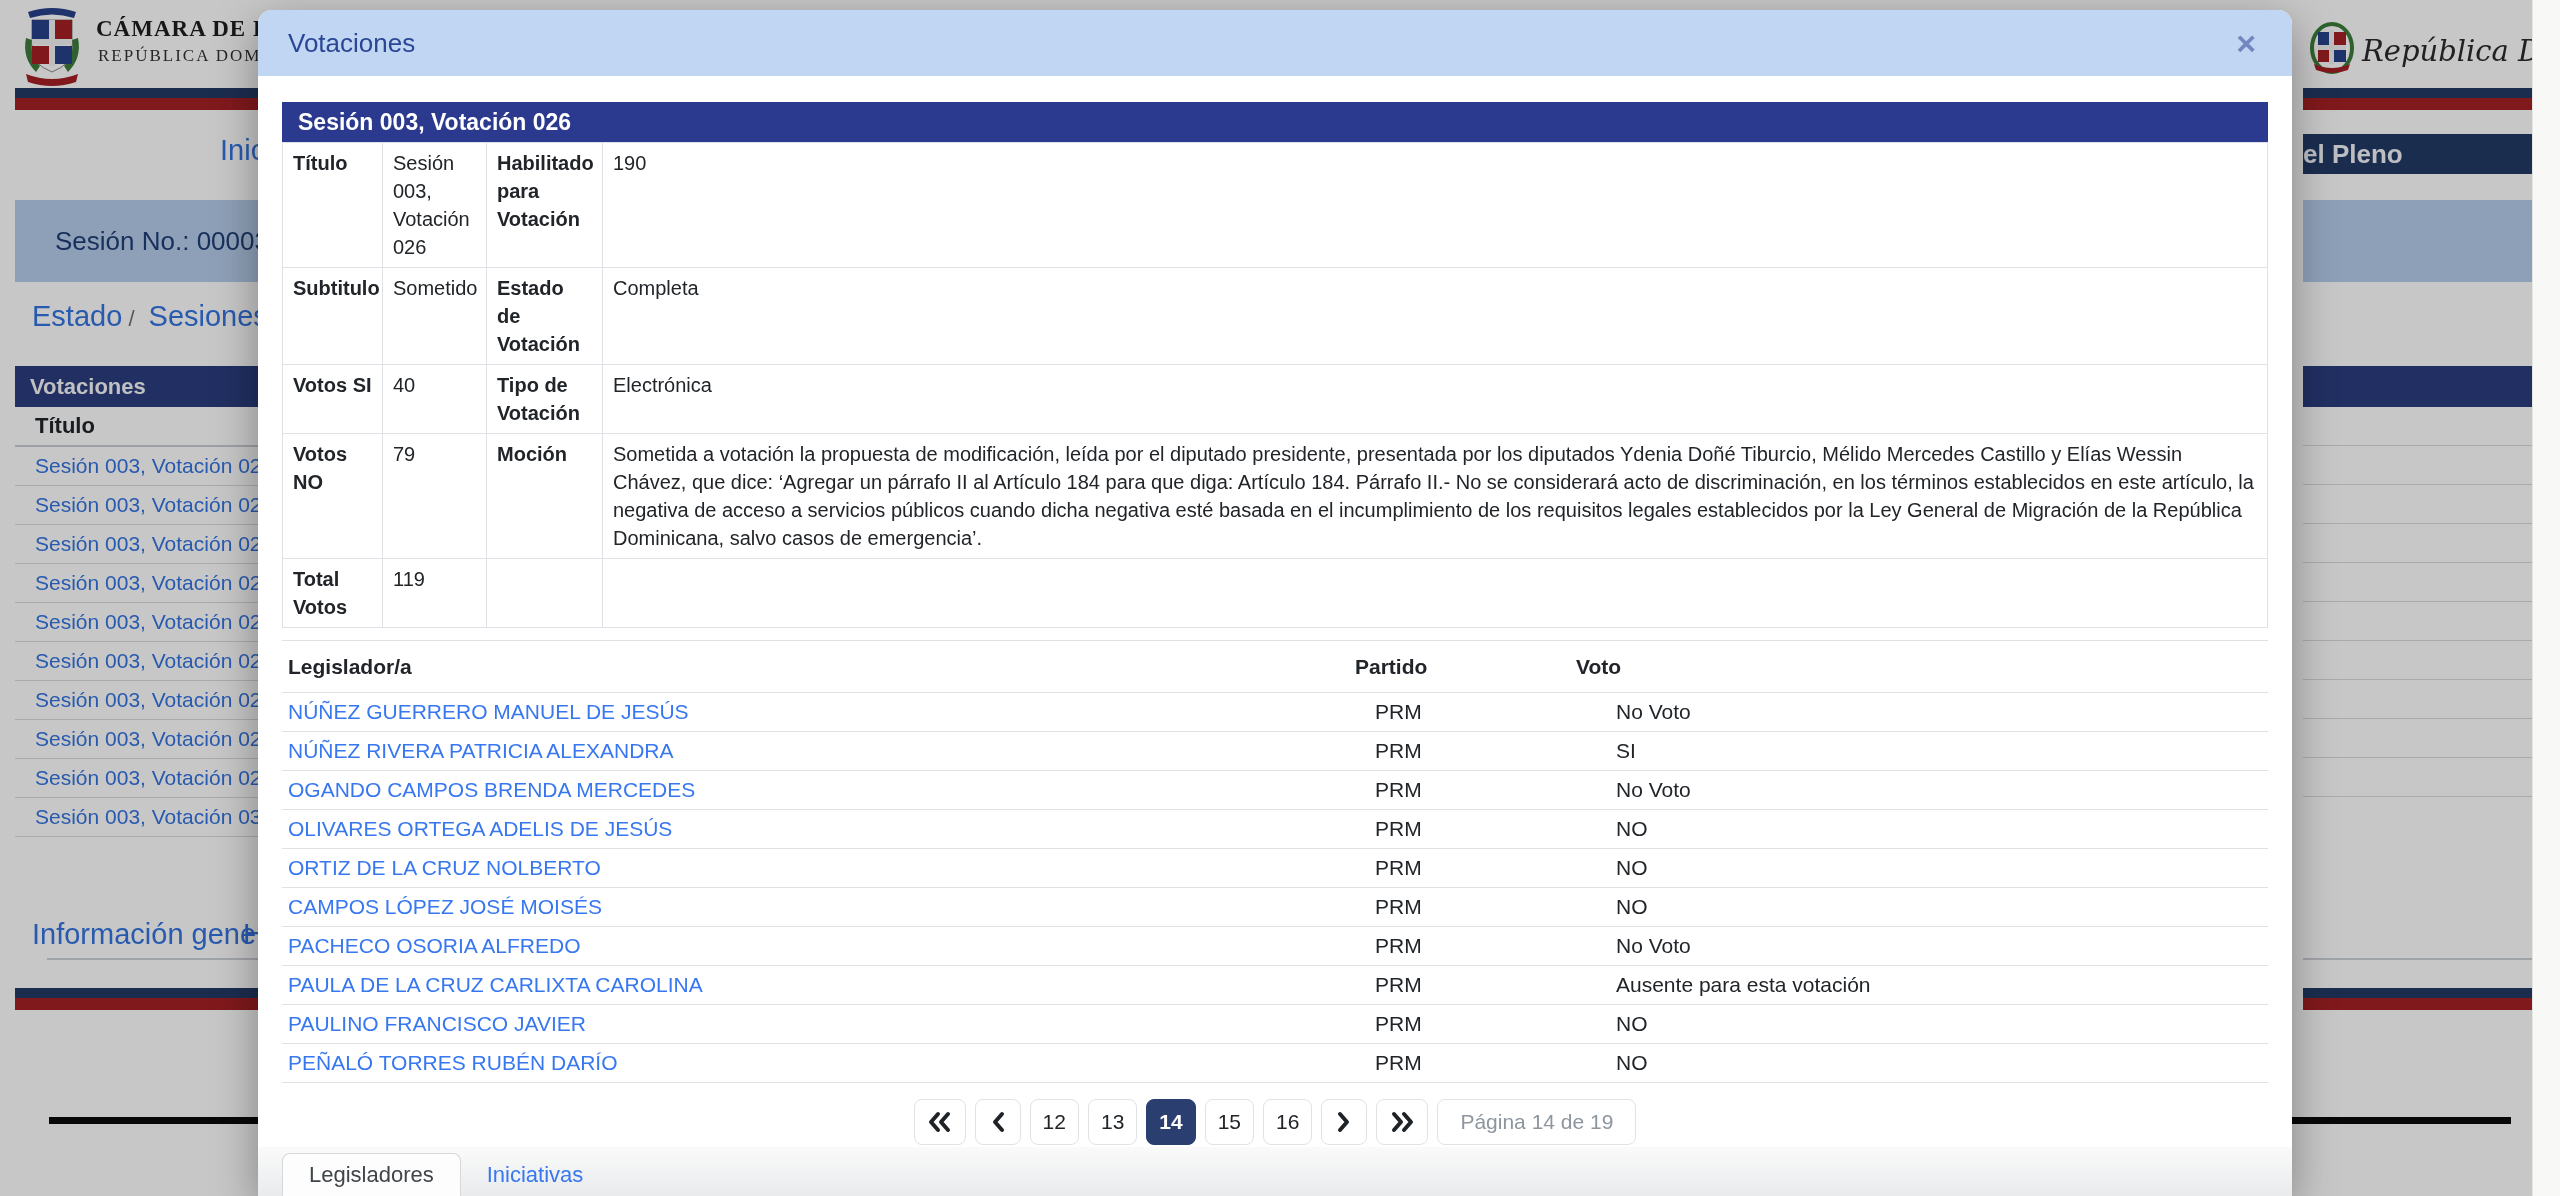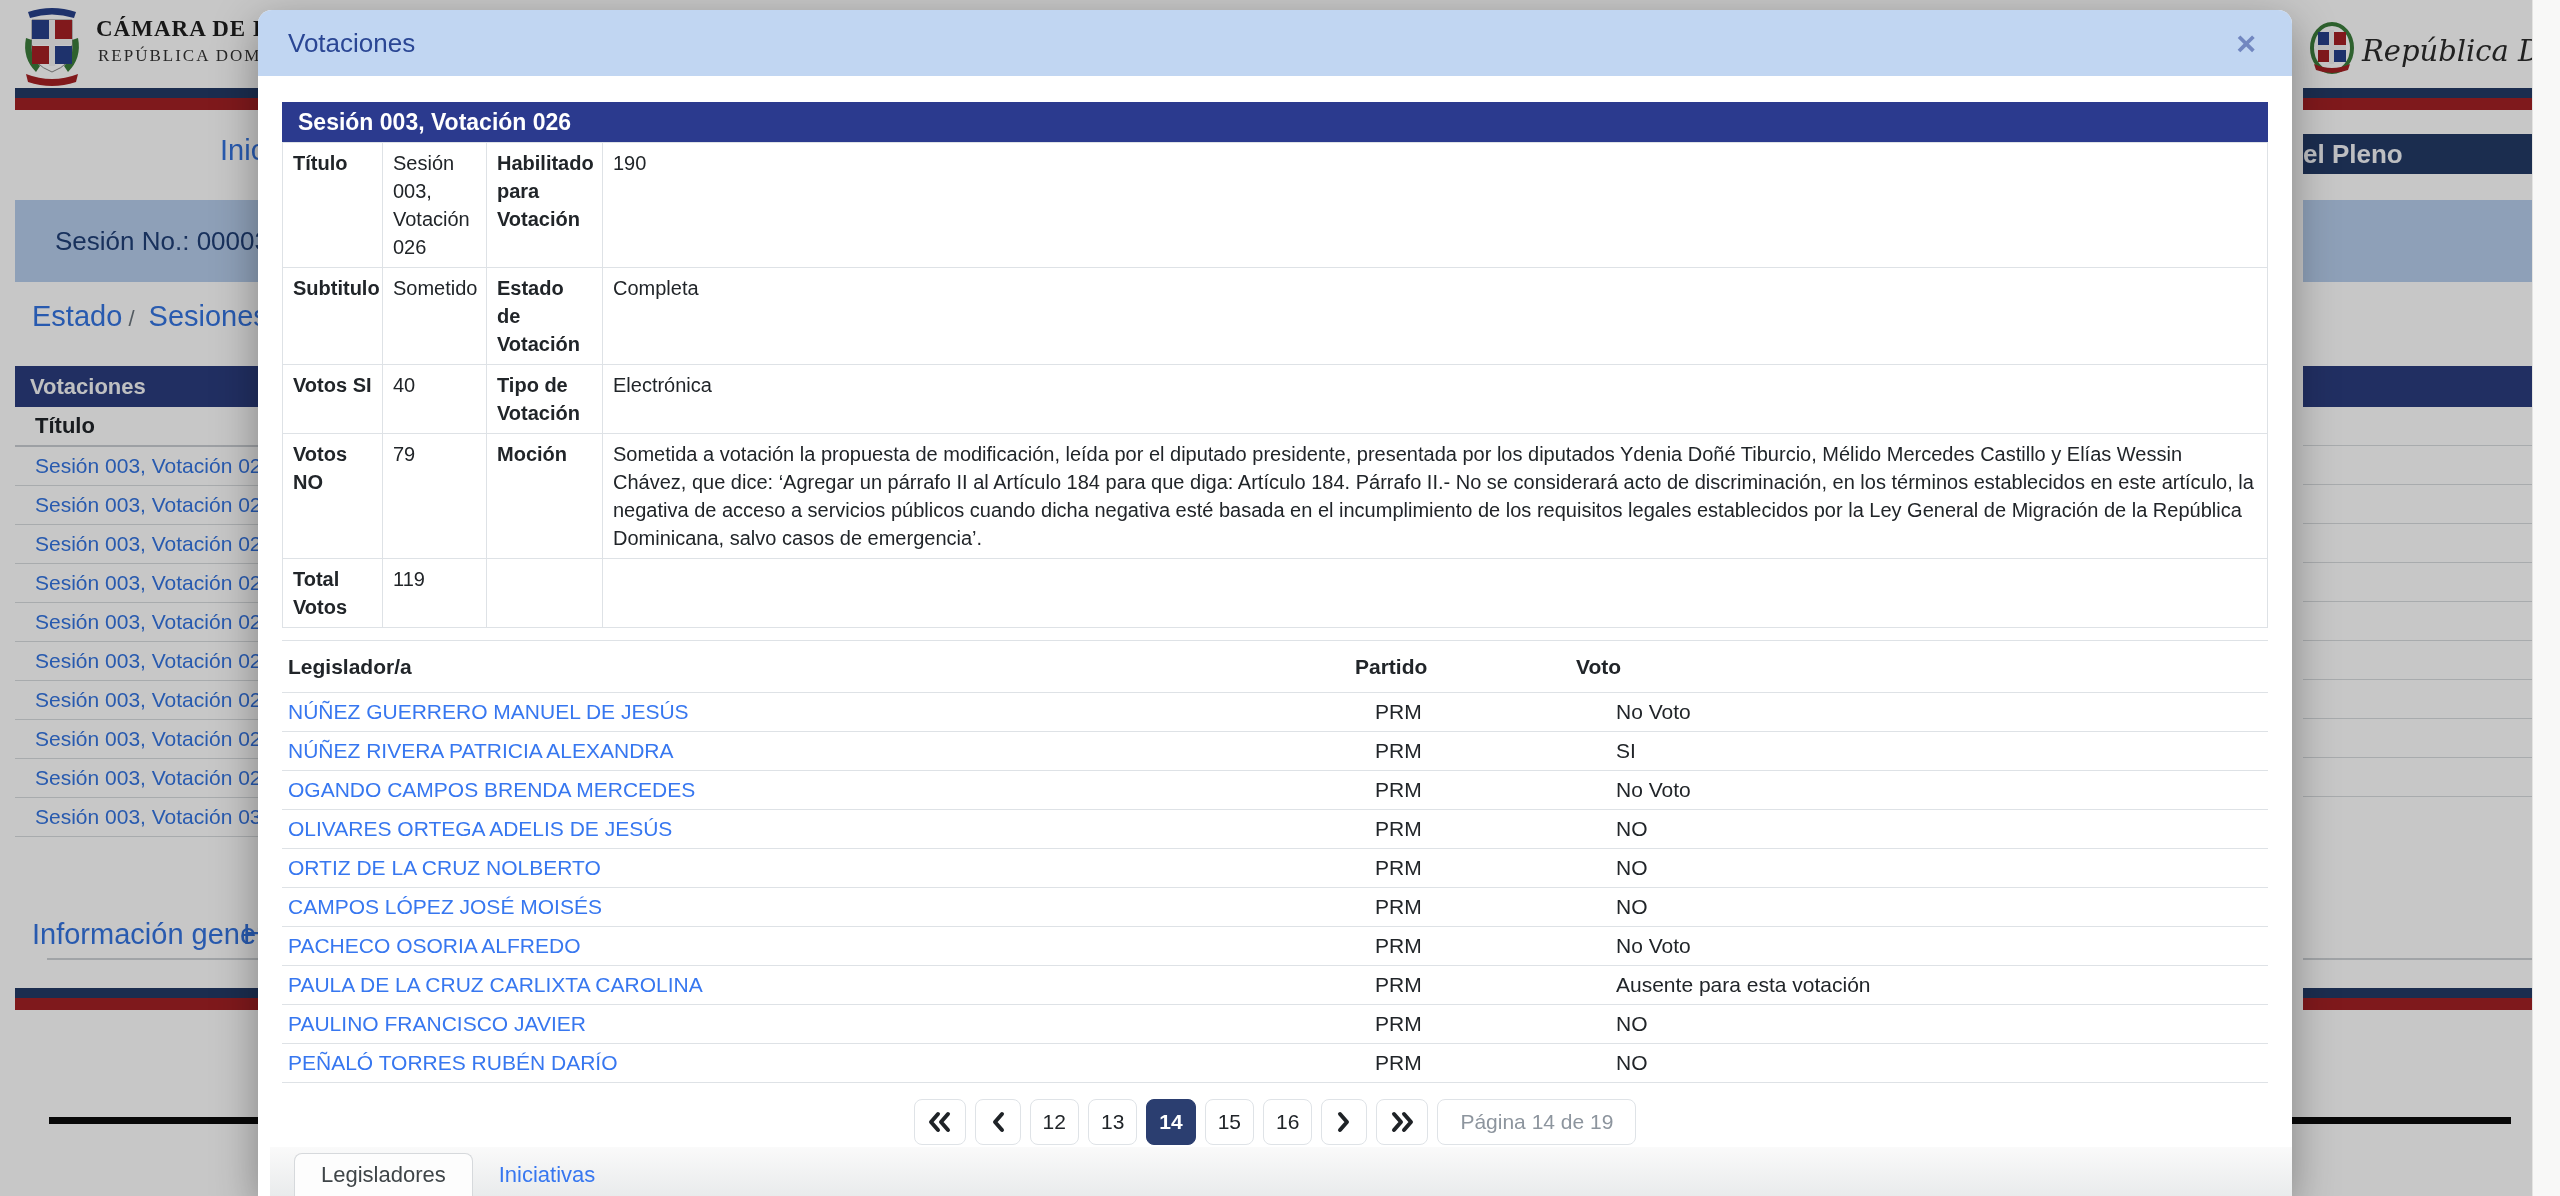--- a/index.html
+++ b/index.html
@@ -71,21 +71,21 @@
   .pgn-wrap{display:flex;justify-content:center;margin-top:16px;}
   .pgn{display:flex;gap:9px;align-items:stretch;}
   .pg{min-width:46px;height:46px;border:1px solid #dfe3e7;border-radius:8px;background:#fff;
       display:flex;align-items:center;justify-content:center;font-size:21px;color:#212529;
       box-sizing:border-box;padding:0 12px;cursor:pointer;user-select:none;}
   .pg svg{display:block;}
   .pg.active{background:#2b3e70;border-color:#2b3e70;color:#fff;font-weight:bold;}
   .pg.label{color:#8d959e;padding:0 22px;cursor:default;}
 
   .tab-strip{position:absolute;left:0;right:0;bottom:0;height:49px;
-             background:linear-gradient(#fafafa,#e9ebec);margin-left:12px;}
+             background:linear-gradient(#fafafa,#e9ebec);}
   .tabs{display:flex;align-items:flex-end;height:100%;padding-left:24px;}
   .tab{height:42px;line-height:42px;font-size:22px;padding:0 26px;cursor:pointer;}
   .tab.active{background:#fdfdfd;border:1px solid #d6d9dc;border-bottom:none;
               border-radius:8px 8px 0 0;color:#3f4548;}
   .tab.link{color:#3777f0;}
 </style>
 </head>
 <body>
 
 <div class="page">

